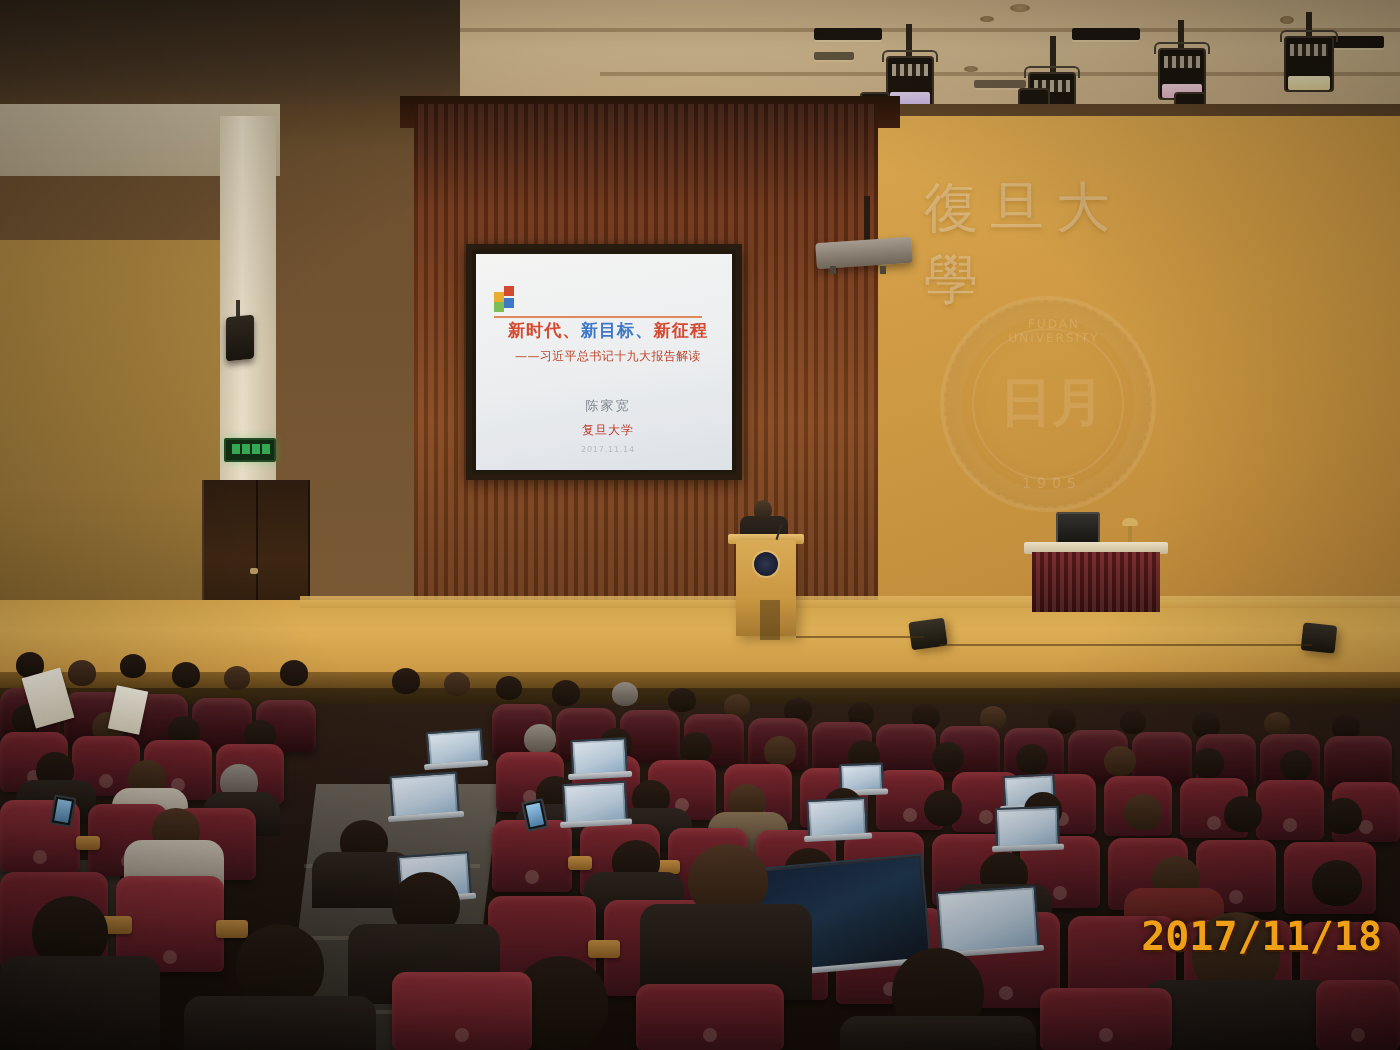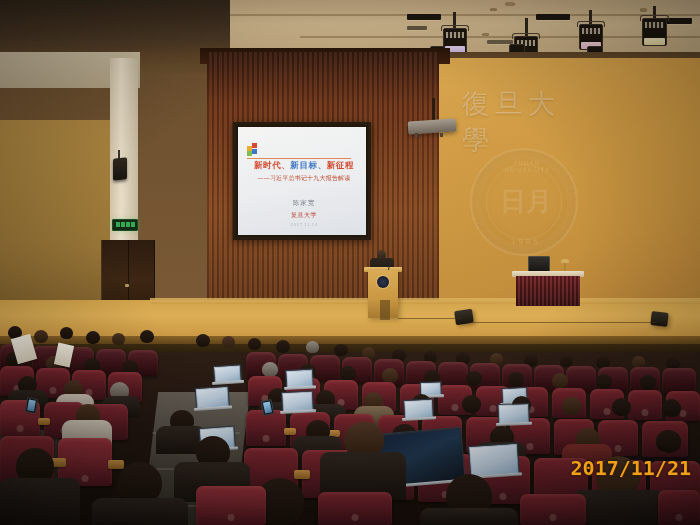--- a/index.html
+++ b/index.html
@@ -774,15 +774,15 @@
     </div>
   <div class="seat" style="left:520px;top:494px;width:66px;height:31px;">
       <div class="crest"></div>
     </div>
   <div class="seat" style="left:658px;top:490px;width:42px;height:35px;">
       <div class="crest"></div>
     </div>
 
   <div class="warmcast"></div>
   <div class="vignette"></div>
-  <div class="timestamp">2017/11/21</div>
+  <div class="timestamp">2017/11/18</div>
 
 </div>
 
 </body></html>

